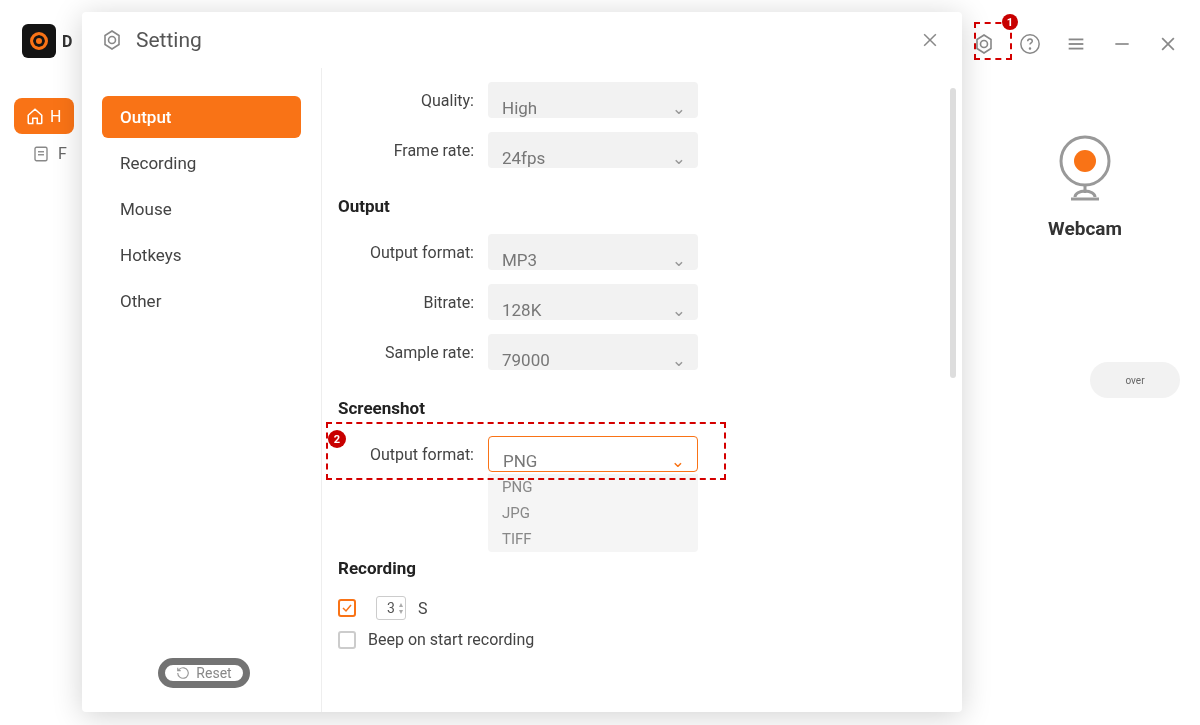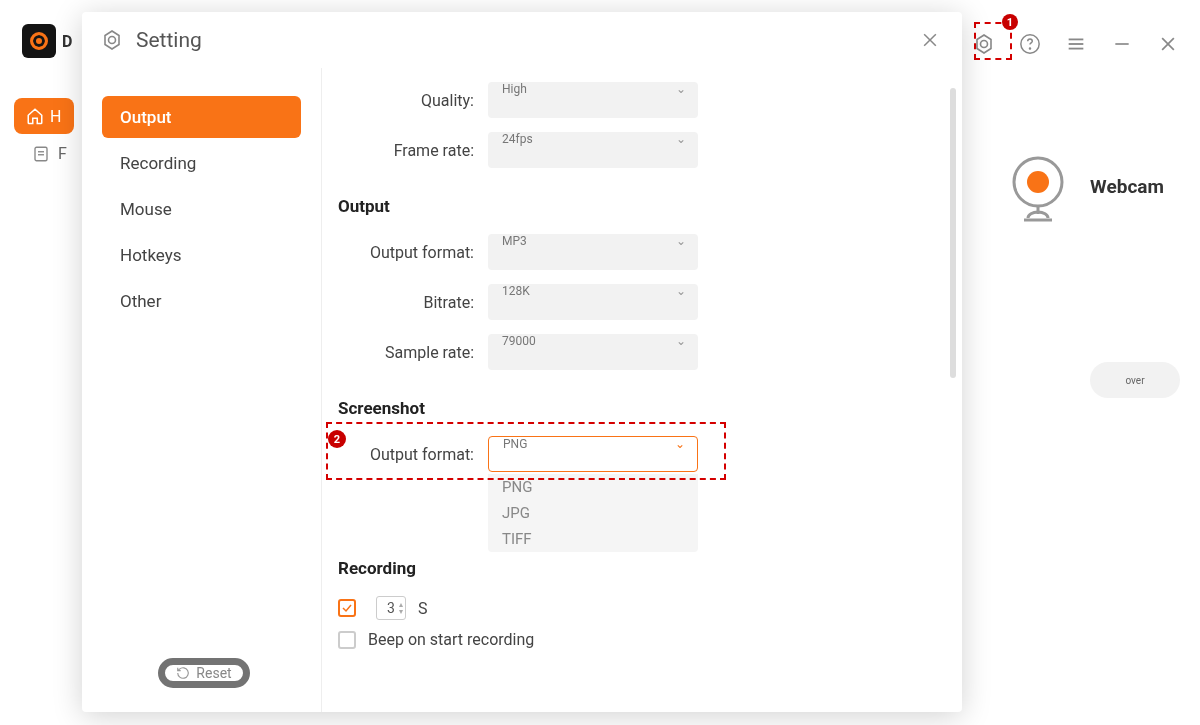--- a/index.html
+++ b/index.html
@@ -12,21 +12,21 @@
   
   .window-buttons { position: absolute; top: 32px; right: 20px; display: flex; gap: 22px; align-items: center; }
   .win-btn { width: 24px; height: 24px; display: flex; align-items: center; justify-content: center; color: #888; cursor: pointer; }
   
   .gear-callout { position: absolute; top: 22px; left: 974px; width: 38px; height: 38px; border: 2px dashed #d40000; }
   .marker-1 { position: absolute; top: 14px; left: 1002px; width: 16px; height: 16px; background: #c80000; border-radius: 50%; color: #fff; font-size: 11px; font-weight: bold; display: flex; align-items: center; justify-content: center; z-index: 5; }
   
   .bg-tab-home { position: absolute; top: 98px; left: 14px; width: 60px; height: 36px; background: #f97316; border-radius: 8px; display: flex; align-items: center; padding-left: 12px; color: #fff; }
   .bg-tab-file { position: absolute; top: 144px; left: 14px; display: flex; align-items: center; gap: 8px; color: #666; padding-left: 18px; }
   
-  .webcam-card { position: absolute; top: 96px; right: 20px; width: 190px; height: 180px; background: #fff; border-radius: 12px; display: flex; flex-direction: row; align-items: center; justify-content: center; gap: 20px; }
+  .webcam-card { position: absolute; top: 96px; right: 20px; width: 190px; height: 180px; background: #fff; border-radius: 12px; display: flex; flex-direction: column; align-items: center; justify-content: center; gap: 20px; }
   .webcam-icon { width: 64px; height: 64px; position: relative; }
   .webcam-label { font-weight: 700; font-size: 19px; color: #333; }
   
   .voiceover-btn { position: absolute; top: 362px; right: 20px; width: 90px; height: 36px; background: #f2f2f2; border-radius: 18px; display: flex; align-items: center; justify-content: center; color: #666; font-size: 10px; }
   
   
   .dialog { position: absolute; top: 12px; left: 82px; width: 880px; height: 700px; background: #fff; box-shadow: 0 4px 30px rgba(0,0,0,0.18); border-radius: 4px; display: flex; flex-direction: column; }
   .dialog-header { height: 56px; display: flex; align-items: center; padding: 0 18px; gap: 12px; }
   .dialog-title { font-size: 21px; color: #555; }
   .dialog-close { margin-left: auto; width: 28px; height: 28px; display: flex; align-items: center; justify-content: center; color: #888; cursor: pointer; }
@@ -36,21 +36,21 @@
   .sidebar-item { height: 42px; display: flex; align-items: center; padding-left: 18px; font-size: 17px; color: #444; border-radius: 6px; cursor: pointer; margin-bottom: 2px; }
   .sidebar-item.active { background: #f97316; color: #fff; font-weight: 500; }
   
   .reset-btn { position: absolute; bottom: 24px; left: 76px; width: 92px; height: 30px; border: 7px solid #737373; border-radius: 15px; display: flex; align-items: center; justify-content: center; gap: 6px; color: #888; font-size: 14px; cursor: pointer; background:#fff;}
   
   .content { flex: 1; padding: 14px 36px 0 0; overflow-y: auto; position: relative; }
   .scroll-track { position: absolute; top: 20px; right: 6px; width: 6px; height: 290px; background: #ddd; border-radius: 3px; }
   
   .form-row { display: flex; align-items: center; margin-bottom: 14px; }
   .form-label { width: 152px; text-align: right; margin-right: 14px; font-size: 16px; color: #444; }
-  .select-box { width: 210px; height: 36px; background: #f2f2f2; border-radius: 4px; display: flex; align-items: flex-start; padding: 0 14px; color: #777; font-size: 12px; cursor: pointer; position: relative; }
+  .select-box { width: 210px; height: 36px; background: #f2f2f2; border-radius: 4px; display: flex; align-items: flex-end; padding: 0 14px; color: #777; font-size: 17px; cursor: pointer; position: relative; }
   .select-chevron { position: absolute; right: 12px; color: #999; }
   .select-box.highlighted { background: #fff; border: 1px solid #f97316; }
   .select-box.highlighted .select-chevron { color: #f97316; }
   
   .section-header { font-weight: 700; font-size: 17px; color: #222; margin: 28px 0 18px 16px; }
   
   .dropdown-panel { width: 210px; background: #f5f5f5; margin-left: 166px; margin-top: -12px; border-radius: 0 0 4px 4px; }
   .dropdown-opt { padding: 4px 14px; color: #888; font-size: 15px; cursor: pointer; }
   
   .check-row { display: flex; align-items: center; margin: 10px 0 10px 16px; gap: 12px; font-size: 16px; color: #444; }

